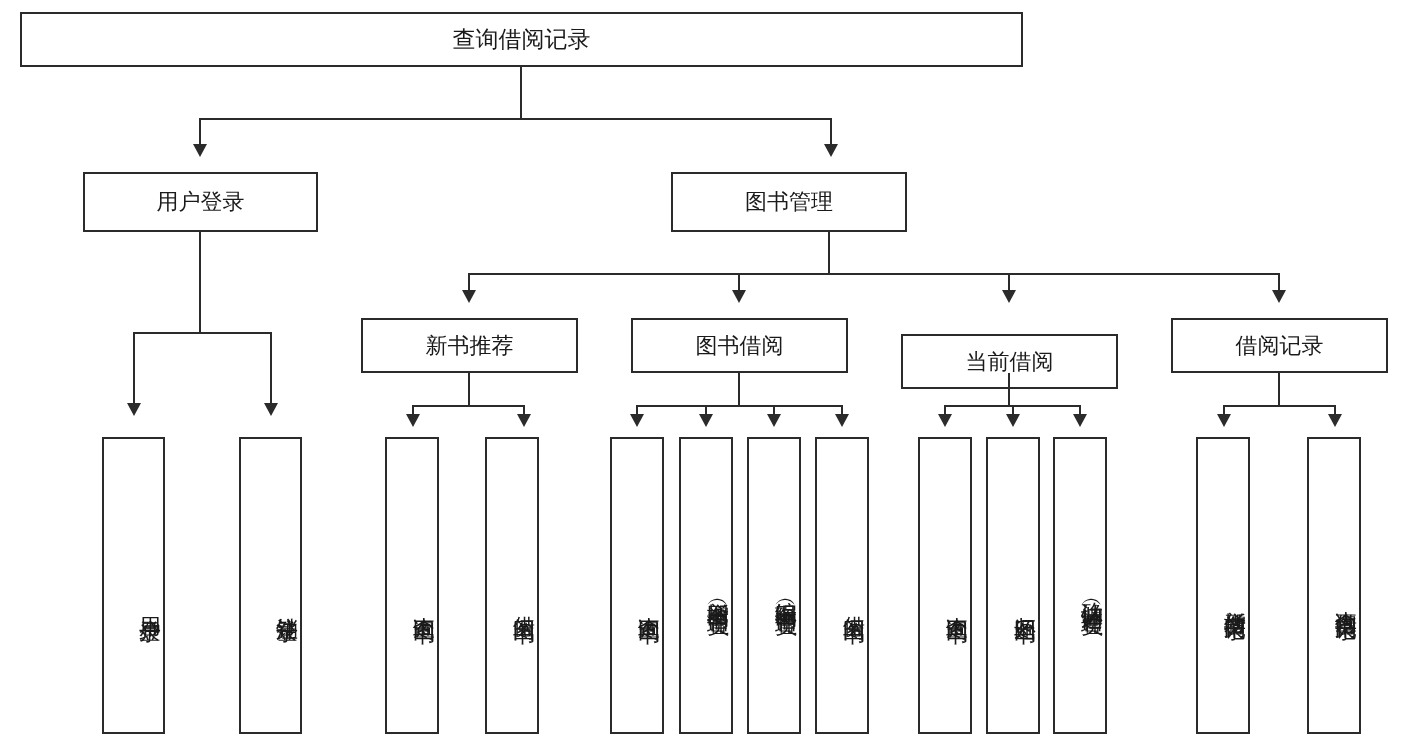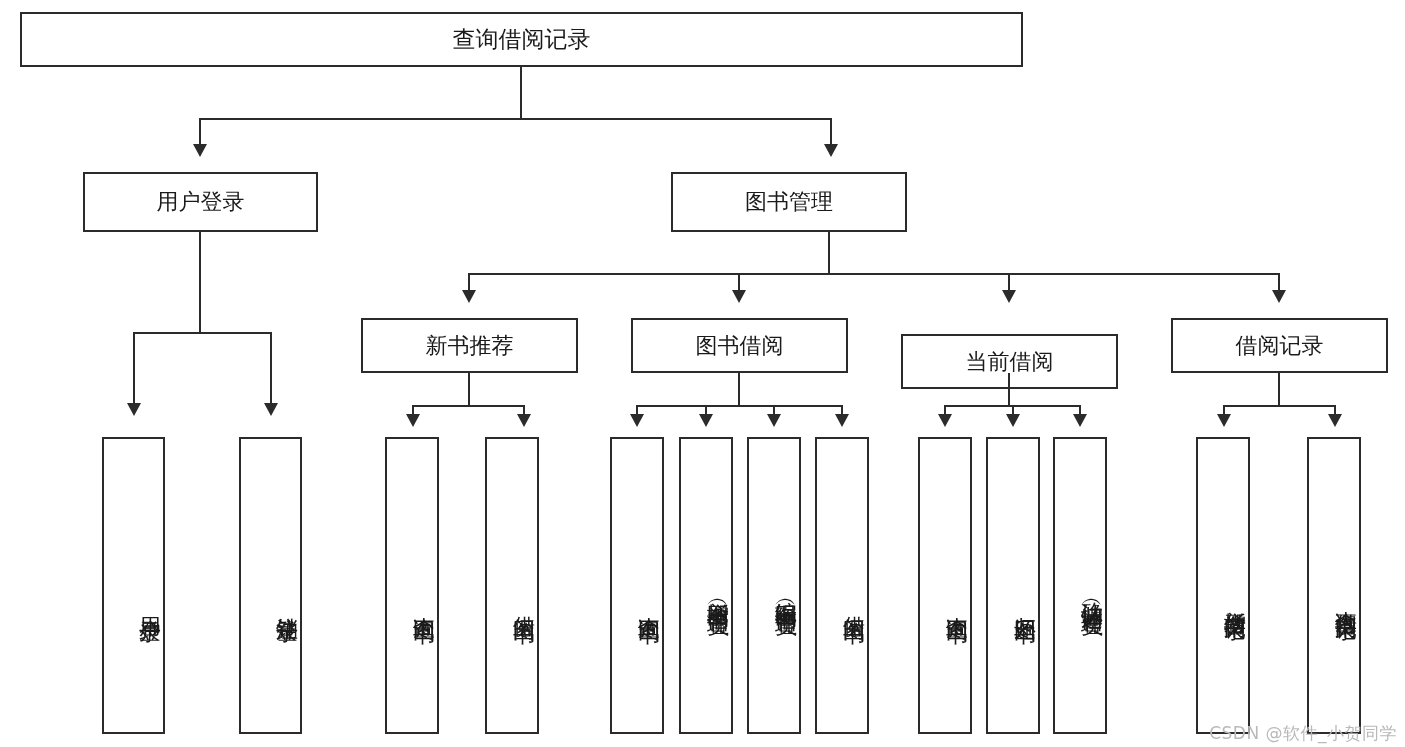--- a/index.html
+++ b/index.html
@@ -156,15 +156,14 @@
   <div class="node leaf tall" style="left:747px;top:437px;width:54px;height:297px;">编辑图书（管理员）</div>
   <div class="node leaf" style="left:815px;top:437px;width:54px;height:297px;">借阅图书</div>
 
   <div class="node leaf" style="left:918px;top:437px;width:54px;height:297px;">查询图书</div>
   <div class="node leaf" style="left:986px;top:437px;width:54px;height:297px;">归还图书</div>
   <div class="node leaf tall" style="left:1053px;top:437px;width:54px;height:297px;">确认归还（管理员）</div>
 
   <div class="node leaf mid" style="left:1196px;top:437px;width:54px;height:297px;">新增借阅记录</div>
   <div class="node leaf mid" style="left:1307px;top:437px;width:54px;height:297px;">查询借阅记录</div>
 
-  <div id="watermark">CSDN @软件_小贺同学</div>
 
 </div>
 
 </body></html>

